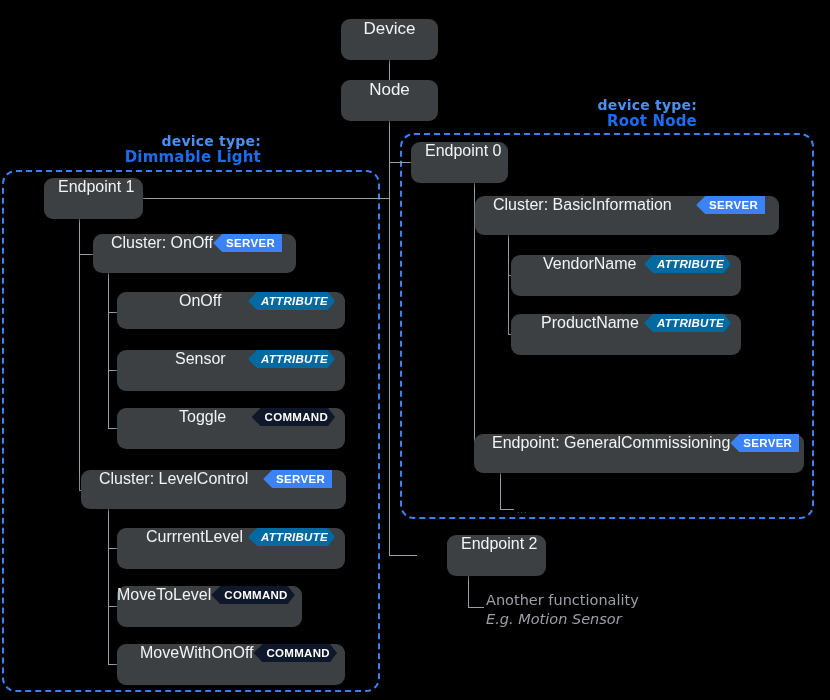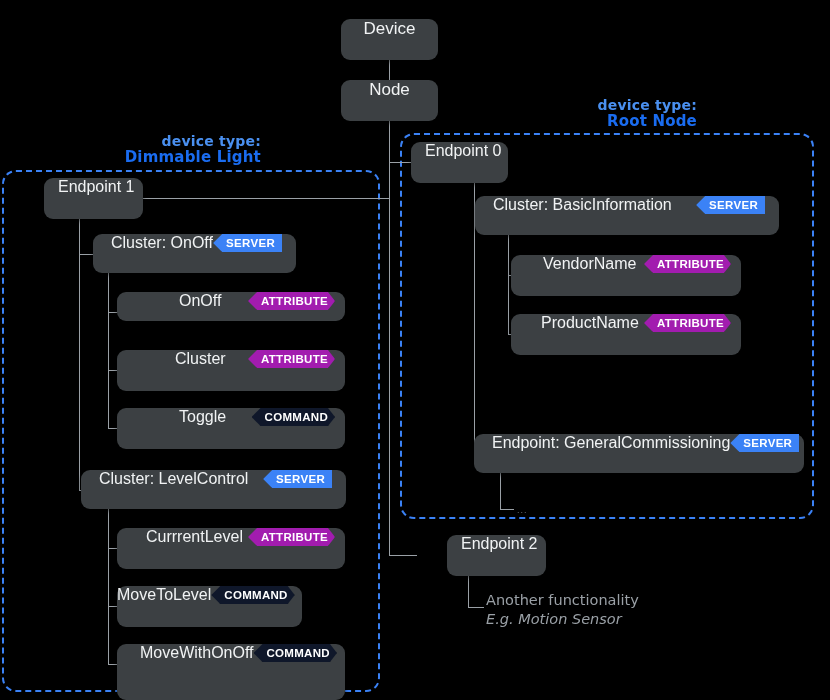--- a/index.html
+++ b/index.html
@@ -104,22 +104,23 @@
     height: 18px;
     padding: 0 7px 0 13px;
     white-space: nowrap;
     box-shadow: 1px 2px 3px rgba(0,0,0,0.5);
   }
   .badge.server {
     background: #3b82f6;
     clip-path: polygon(0% 50%, 9px 0%, 100% 0%, 100% 100%, 9px 100%);
   }
   .badge.attribute {
-    background: #a21caf;
+    background: #0369a1;
     clip-path: polygon(0% 50%, 9px 0%, calc(100% - 7px) 0%, 100% 50%, calc(100% - 7px) 100%, 9px 100%);
+    font-style: italic;
   }
   .badge.command {
     background: #0f172a;
     clip-path: polygon(0% 50%, 9px 0%, calc(100% - 7px) 0%, 100% 50%, calc(100% - 7px) 100%, 9px 100%);
   }
 
   
   .note {
     position: absolute;
     color: #9aa0a6;
@@ -232,28 +233,28 @@
     <span class="spacer"></span>
     <span class="badge server">SERVER</span>
   </div>
 
   <div class="box cluster" style="left:474px; top:434px; width:330px; height:39px;">
     <span class="label">Endpoint: GeneralCommissioning</span>
     <span class="spacer"></span>
     <span class="badge server">SERVER</span>
   </div>
 
-  <div class="box leaf" style="left:117px; top:292px; width:228px; height:29px; padding-left:62px; padding-right:10px;">
+  <div class="box leaf" style="left:117px; top:292px; width:228px; height:37px; padding-left:62px; padding-right:10px;">
     <span class="label">OnOff</span>
     <span class="spacer"></span>
     <span class="badge attribute">ATTRIBUTE</span>
   </div>
 
   <div class="box leaf" style="left:117px; top:350px; width:228px; height:41px; padding-left:58px; padding-right:10px;">
-    <span class="label">Cluster</span>
+    <span class="label">Sensor</span>
     <span class="spacer"></span>
     <span class="badge attribute">ATTRIBUTE</span>
   </div>
 
   <div class="box leaf" style="left:117px; top:408px; width:228px; height:41px; padding-left:62px; padding-right:10px;">
     <span class="label">Toggle</span>
     <span class="spacer"></span>
     <span class="badge command">COMMAND</span>
   </div>
 
@@ -262,21 +263,21 @@
     <span class="spacer"></span>
     <span class="badge attribute">ATTRIBUTE</span>
   </div>
 
   <div class="box leaf" style="left:117px; top:586px; width:185px; height:41px; padding-right:10px;">
     <span class="label">MoveToLevel</span>
     <span class="spacer"></span>
     <span class="badge command">COMMAND</span>
   </div>
 
-  <div class="box leaf" style="left:117px; top:644px; width:228px; height:56px; padding-left:23px; padding-right:10px;">
+  <div class="box leaf" style="left:117px; top:644px; width:228px; height:41px; padding-left:23px; padding-right:10px;">
     <span class="label">MoveWithOnOff</span>
     <span class="spacer"></span>
     <span class="badge command">COMMAND</span>
   </div>
 
   <div class="box leaf" style="left:511px; top:255px; width:230px; height:41px; padding-left:32px; padding-right:10px;">
     <span class="label">VendorName</span>
     <span class="spacer"></span>
     <span class="badge attribute">ATTRIBUTE</span>
   </div>

